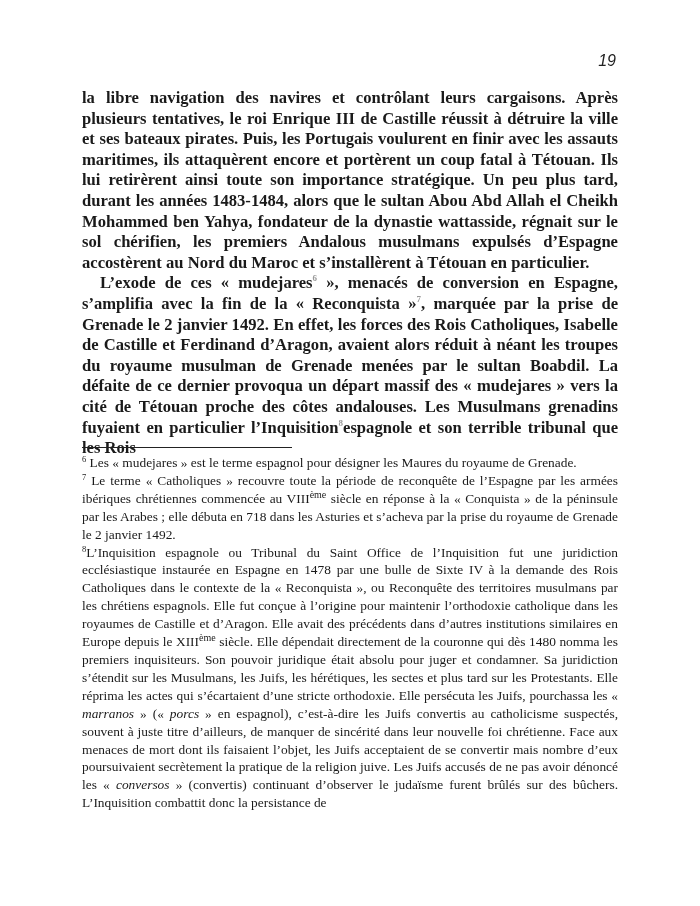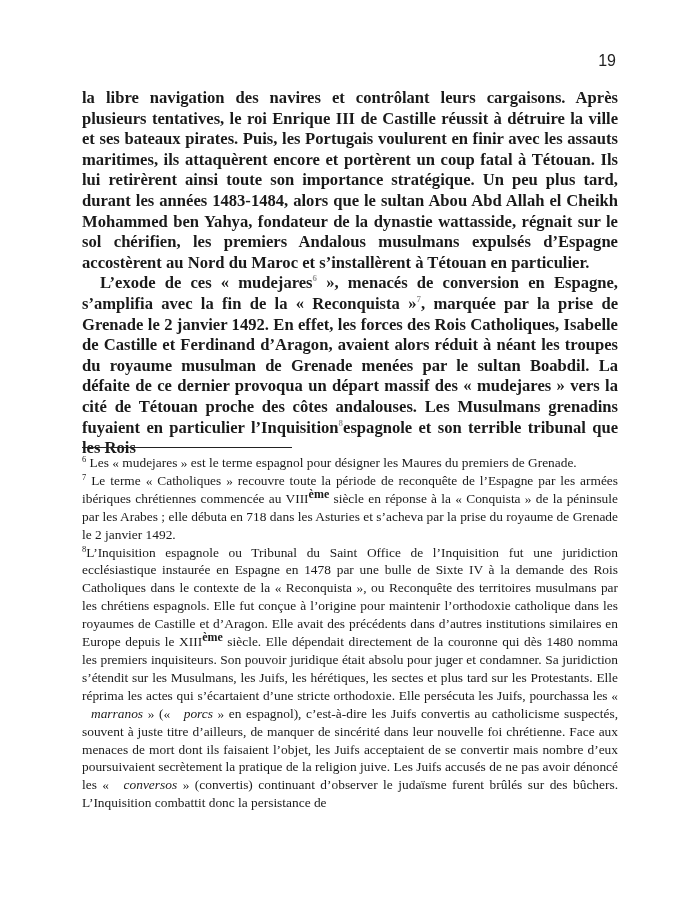--- a/index.html
+++ b/index.html
@@ -4,21 +4,21 @@
   <style>
     html, body { margin: 0; padding: 0; background: #ffffff; }
     body {
       width: 700px; height: 906px; position: relative; overflow: hidden;
       font-family: "Liberation Serif", "DejaVu Serif", serif;
       color: #1a1a1a;
     }
     .page-number {
       position: absolute; top: 52px; right: 84px;
       font-family: "Liberation Sans", "DejaVu Sans", sans-serif;
-      font-size: 16px; color: #222;
+      font-size: 16px; color: #222; font-style: italic;
     }
     .body-text {
       position: absolute; left: 82px; top: 88px; width: 536px;
       font-size: 16.6px; line-height: 20.6px;
       text-align: justify;
       font-weight: bold;
     }
     .body-text p { margin: 0; }
     .body-text p.indent { text-indent: 18px; }
     .sup-note { font-size: 9px; vertical-align: 7px; line-height: 0; color: #999; }
@@ -26,32 +26,32 @@
       position: absolute; left: 82px; top: 447px; width: 210px;
       height: 0; border-top: 1.2px solid #222;
     }
     .footnotes {
       position: absolute; left: 82px; top: 454px; width: 536px;
       font-size: 13.4px; line-height: 17.9px;
       text-align: justify;
     }
     .footnotes p { margin: 0; }
     .fn-num { font-size: 8.5px; vertical-align: 5px; line-height: 0; }
-    .sup-small { font-size: 12px; vertical-align: 5px; line-height: 0; font-weight: bold; }
-    i { font-style: italic; margin-left: 9px; }
+    .sup-small { font-size: 10px; vertical-align: 5px; line-height: 0; }
+    i { font-style: italic; }
   </style>
 </head>
 <body>
 
 <div class="page-number">19</div>
 
 <div class="body-text">
   <p>la libre navigation des navires et contrôlant leurs cargaisons. Après plusieurs tentatives, le roi Enrique III de Castille réussit à détruire la ville et ses bateaux pirates. Puis, les Portugais voulurent en finir avec les assauts maritimes, ils attaquèrent encore et portèrent un coup fatal à Tétouan. Ils lui retirèrent ainsi toute son importance stratégique. Un peu plus tard, durant les années 1483-1484, alors que le sultan Abou Abd Allah el Cheikh Mohammed ben Yahya, fondateur de la dynastie wattasside, régnait sur le sol chérifien, les premiers Andalous musulmans expulsés d’Espagne accostèrent au Nord du Maroc et s’installèrent à Tétouan en particulier.</p>
   <p class="indent"><span>L’exode de ces « mudejares</span><sup class="sup-note">6</sup><span> », menacés de conversion en Espagne, s’amplifia avec la fin de la « Reconquista »</span><sup class="sup-note">7</sup><span>, marquée par la prise de Grenade le 2 janvier 1492. En effet, les forces des Rois Catholiques, Isabelle de Castille et Ferdinand d’Aragon, avaient alors réduit à néant les troupes du royaume musulman de Grenade menées par le sultan Boabdil. La défaite de ce dernier provoqua un départ massif des « mudejares » vers la cité de Tétouan proche des côtes andalouses. Les Musulmans grenadins fuyaient en particulier l’Inquisition</span><sup class="sup-note">8</sup><span>espagnole et son terrible tribunal que les Rois</span></p>
 </div>
 
 <div class="footnote-rule"></div>
 
 <div class="footnotes">
-  <p><sup class="fn-num">6</sup><span> Les « mudejares » est le terme espagnol pour désigner les Maures du premiers de Grenade.</span></p>
+  <p><sup class="fn-num">6</sup><span> Les « mudejares » est le terme espagnol pour désigner les Maures du royaume de Grenade.</span></p>
   <p><sup class="fn-num">7</sup><span> Le terme « Catholiques » recouvre toute la période de reconquête de l’Espagne par les armées ibériques chrétiennes commencée au VIII</span><sup class="sup-small">ème</sup><span> siècle en réponse à la « Conquista » de la péninsule par les Arabes ; elle débuta en 718 dans les Asturies et s’acheva par la prise du royaume de Grenade le 2 janvier 1492.</span></p>
   <p><sup class="fn-num">8</sup><span>L’Inquisition espagnole ou Tribunal du Saint Office de l’Inquisition fut une juridiction ecclésiastique instaurée en Espagne en 1478 par une bulle de Sixte IV à la demande des Rois Catholiques dans le contexte de la « Reconquista », ou Reconquête des territoires musulmans par les chrétiens espagnols. Elle fut conçue à l’origine pour maintenir l’orthodoxie catholique dans les royaumes de Castille et d’Aragon. Elle avait des précédents dans d’autres institutions similaires en Europe depuis le XIII</span><sup class="sup-small">ème</sup><span> siècle. Elle dépendait directement de la couronne qui dès 1480 nomma les premiers inquisiteurs. Son pouvoir juridique était absolu pour juger et condamner. Sa juridiction s’étendit sur les Musulmans, les Juifs, les hérétiques, les sectes et plus tard sur les Protestants. Elle réprima les actes qui s’écartaient d’une stricte orthodoxie. Elle persécuta les Juifs, pourchassa les « </span><i>marranos</i><span> » (« </span><i>porcs</i><span> » en espagnol), c’est-à-dire les Juifs convertis au catholicisme suspectés, souvent à juste titre d’ailleurs, de manquer de sincérité dans leur nouvelle foi chrétienne. Face aux menaces de mort dont ils faisaient l’objet, les Juifs acceptaient de se convertir mais nombre d’eux poursuivaient secrètement la pratique de la religion juive. Les Juifs accusés de ne pas avoir dénoncé les « </span><i>conversos</i><span> » (convertis) continuant d’observer le judaïsme furent brûlés sur des bûchers. L’Inquisition combattit donc la persistance de</span></p>
 </div>
 
 </body></html>

